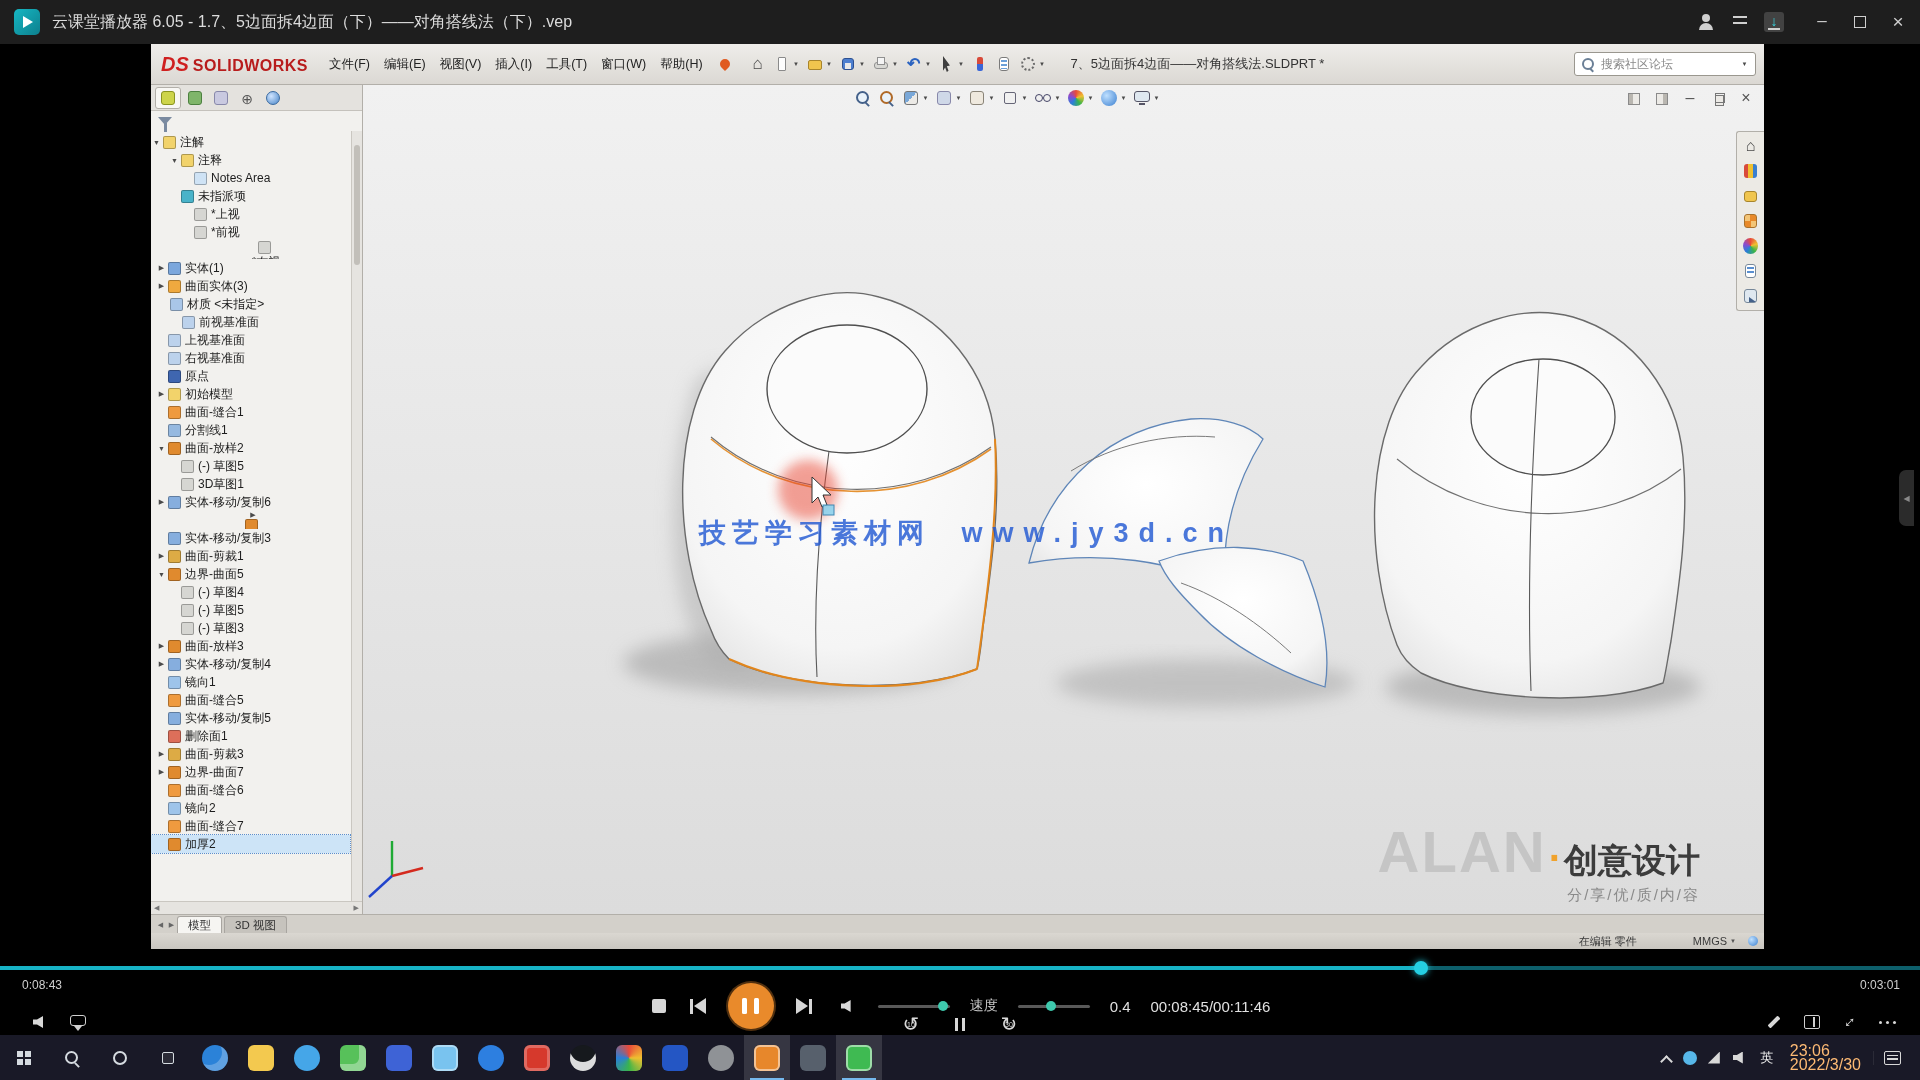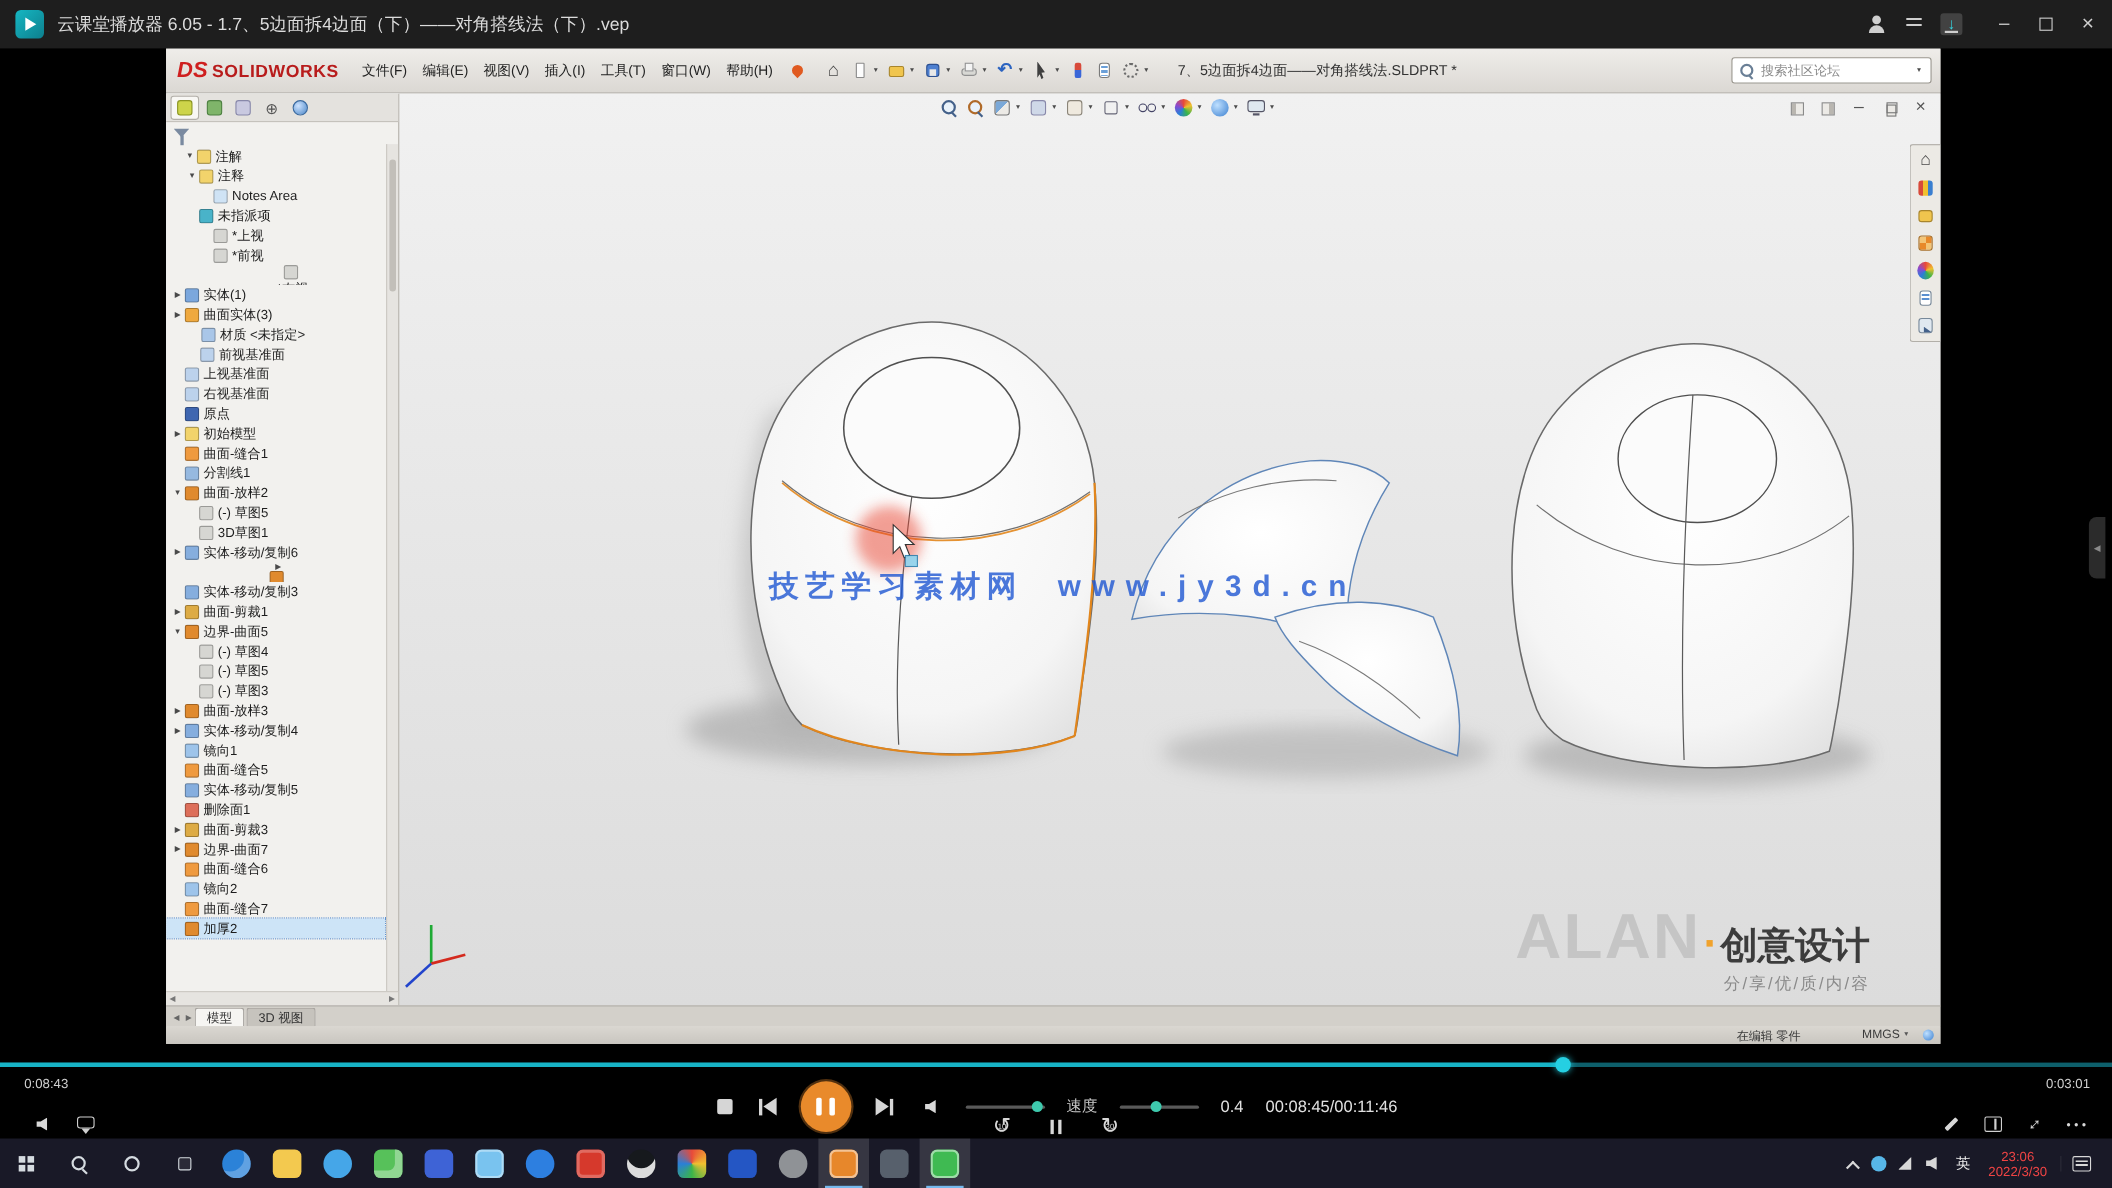--- a/index.html
+++ b/index.html
@@ -232,21 +232,21 @@
 .a-qq .appbox{box-shadow:inset 0 -9px 0 rgba(255,255,255,.85)}
 .a-app-colorful .appbox{background:conic-gradient(#e84a3a,#f0c030,#3ab54a,#2a7fd8,#e84a3a)!important}
 .a-vep-player .appbox,.a-emulator .appbox{box-shadow:inset 0 0 0 2px rgba(255,255,255,.5)}
 .tray{margin-left:auto;display:flex;align-items:center;gap:2px;padding-right:2px}
 #tray-icons{display:flex;align-items:center}
 .i-chevron-up-icon::before{content:"";inset:auto;left:6px;top:9px;width:7px;height:7px;border:none;border-left:2px solid #d8d8d8;border-top:2px solid #d8d8d8;transform:rotate(45deg);background:none;border-radius:0}
 .i-tray-qq-icon::before{inset:3px;border:none;border-radius:50%;background:#57b7e8}
 .i-tray-network-icon::before{inset:4px;border:none;background:#d8d8d8;clip-path:polygon(0 100%,100% 0,100% 100%);border-radius:0}
 .i-tray-volume-icon::before{inset:4px 5px;border:none;background:#d8d8d8;clip-path:polygon(0 30%,40% 30%,100% 0,100% 100%,40% 70%,0 70%);border-radius:0}
 .lang{width:30px;text-align:center;font-size:13px;color:#eee}
-.clock{text-align:center;font-size:12px;color:#ef4444;line-height:14px;margin:0 10px 0 6px}
+.clock{text-align:left;font-size:16px;color:#fdba74;line-height:14px;margin:0 10px 0 6px}
 .action-center{width:38px;display:flex;align-items:center;justify-content:center;border-left:1px solid rgba(255,255,255,.08)}
 .ac-icon{width:17px;height:14px;border:1.6px solid #d8d8d8;border-radius:2px;position:relative}
 .ac-icon::after{content:"";position:absolute;left:2px;right:2px;top:3px;height:5px;background:repeating-linear-gradient(#d8d8d8 0 1.5px,transparent 1.5px 3.5px)}
 .show-desktop{width:5px;border-left:1px solid rgba(255,255,255,.2)}
 </style>
 </head>
 <body>
 
 <div id="screen">
 
@@ -504,21 +504,21 @@
             </div>
             <div class="tbtn">
               <div class="mi i-displaymanager-tab-icon"></div>
             </div>
           </div>
         <div class="filter-row">
           <div class="funnel"></div>
         </div>
         <div class="tree" id="tree">
           <div class="vscroll"></div>
-        <div class="trow" style="padding-left: 16px;">
+        <div class="trow" style="padding-left: 0;">
               <div class="arr down"></div>
               <div class="ti ti-ann"></div>
               <div class="tlabel">注解</div>
             </div>
             <div class="trow" style="padding-left: 18px;">
               <div class="arr down"></div>
               <div class="ti ti-folder"></div>
               <div class="tlabel">注释</div>
             </div>
             <div class="trow" style="padding-left: 31px;">
@@ -549,21 +549,21 @@
             <div class="trow" style="padding-left: 5px;">
               <div class="arr right"></div>
               <div class="ti ti-solidfolder"></div>
               <div class="tlabel">实体(1)</div>
             </div>
             <div class="trow" style="padding-left: 5px;">
               <div class="arr right"></div>
               <div class="ti ti-surffolder"></div>
               <div class="tlabel">曲面实体(3)</div>
             </div>
-            <div class="trow" style="padding-left: 20px;">
+            <div class="trow" style="padding-left: 7px;">
               <div class="arr none"></div>
               <div class="ti ti-material"></div>
               <div class="tlabel">材质 &lt;未指定&gt;</div>
             </div>
             <div class="trow" style="padding-left: 19px;">
               <div class="arr none"></div>
               <div class="ti ti-plane"></div>
               <div class="tlabel">前视基准面</div>
             </div>
             <div class="trow" style="padding-left: 5px;">

